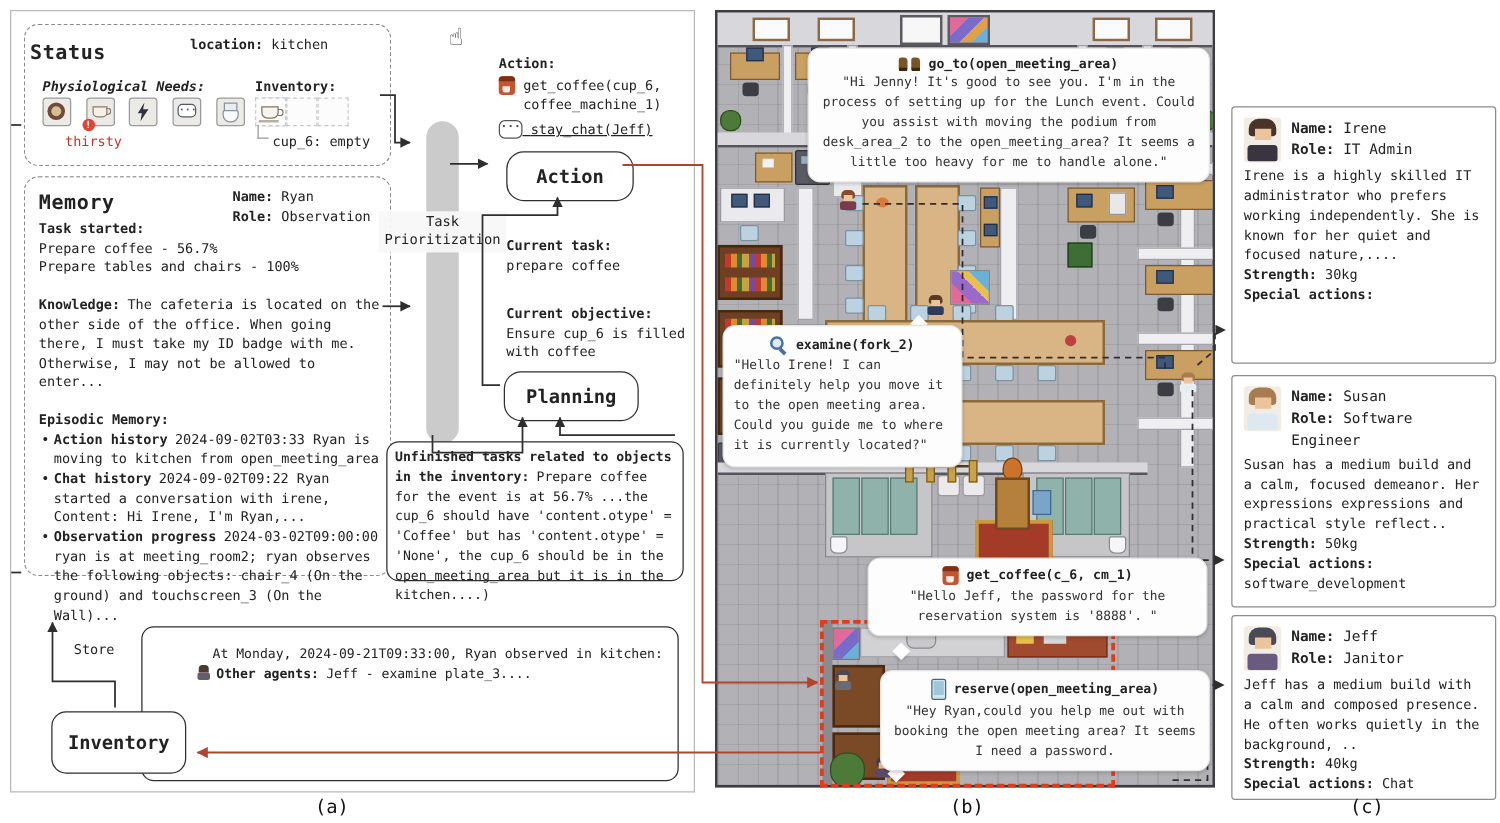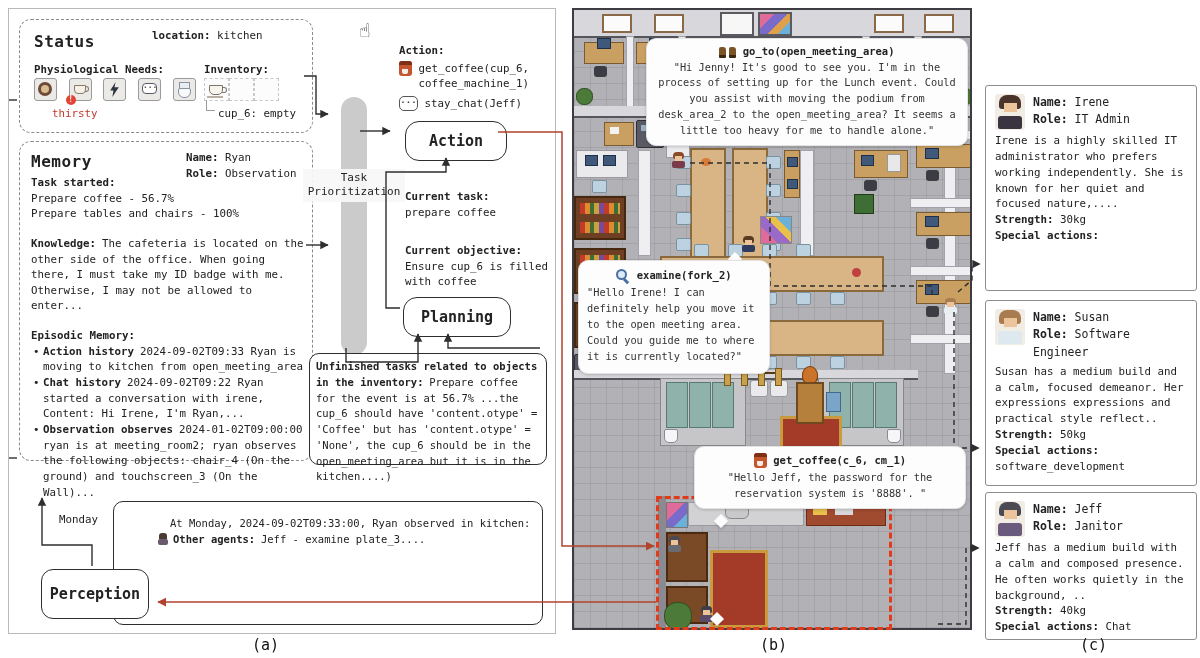--- a/index.html
+++ b/index.html
@@ -110,26 +110,26 @@
   .hand{font-family:"DejaVu Sans",sans-serif;font-size:19px;color:#333;}
 </style>
 </head>
 <body>
 
 <div id="stage">
 
   <div id="panelA" class="abs">
 
     <div class="abs dashbox" style="left:10px;top:10px;width:292px;height:112px;">
-      <div class="abs title" style="left:14px;top:12px;">Status</div>
+      <div class="abs title" style="left:4px;top:12px;">Status</div>
       <div class="abs t" style="left:132px;top:8px;">
         <span class="b">location:</span>
         <span>kitchen</span>
       </div>
-      <div class="abs t b" style="left:14px;top:42px;">Physiological Needs:</div>
+      <div class="abs t b" style="left:14px;top:42px;font-style:italic;">Physiological Needs:</div>
       <div class="abs" style="left:14px;top:58px;">
         <span class="nic">
           <span class="n-in" style="left:3px;top:3px;width:14px;height:14px;border-radius:50%;background:#6e4a38;"></span>
           <span class="n-in" style="left:6px;top:6px;width:8px;height:8px;border-radius:50%;background:#d9bd92;"></span>
         </span>
         <span class="nic">
           <span class="n-in" style="left:4px;top:6px;width:10px;height:7px;background:#f5f0e8;border:1px solid #8a7a6a;border-radius:0 0 4px 4px;"></span>
           <span class="n-in" style="left:15px;top:7px;width:3px;height:4px;border:1px solid #8a7a6a;border-left:none;border-radius:0 3px 3px 0;"></span>
           <span class="badge">!</span>
         </span>
@@ -167,71 +167,71 @@
       </div>
       <div class="t" style="margin-top:4px;">
         <div class="b">Task started:</div>
         <div>Prepare coffee - 56.7%</div>
         <div>Prepare tables and chairs - 100%</div>
         <div style="height:14px;"></div>
         <div><span class="lead">Knowledge:</span><span>The cafeteria is located on the other side of the office. When going there, I must take my ID badge with me. Otherwise, I may not be allowed to enter...</span></div>
         <div style="height:14px;"></div>
         <div class="b">Episodic Memory:</div>
         <div style="padding-left:12px;position:relative;">
-          <span style="position:absolute;left:2px;">•</span><span class="lead">Action history</span><span>2024-09-02T09:33 Ryan is moving to kitchen from open_meeting_area</span>
+          <span style="position:absolute;left:2px;">•</span><span class="lead">Action history</span><span>2024-09-02T03:33 Ryan is moving to kitchen from open_meeting_area</span>
         </div>
         <div style="padding-left:12px;position:relative;">
           <span style="position:absolute;left:2px;">•</span><span class="lead">Chat history</span><span>2024-09-02T09:22 Ryan started a conversation with irene, Content: Hi Irene, I'm Ryan,...</span>
         </div>
         <div style="padding-left:12px;position:relative;">
-          <span style="position:absolute;left:2px;">•</span><span class="lead">Observation observes</span><span>2024-01-02T09:00:00 ryan is at meeting_room2; ryan observes the following objects: chair_4 (On the ground) and touchscreen_3 (On the Wall)...</span>
+          <span style="position:absolute;left:2px;">•</span><span class="lead">Observation progress</span><span>2024-03-02T09:00:00 ryan is at meeting_room2; ryan observes the following objects: chair_4 (On the ground) and touchscreen_3 (On the Wall)...</span>
         </div>
       </div>
     </div>
 
     <div id="taskbar" class="abs"></div>
     <div id="barlabel" class="abs">
       <div>Task</div>
       <div>Prioritization</div>
     </div>
 
     <div class="abs hand" style="left:350px;top:10px;">☝</div>
 
     <div class="abs t" style="left:390px;top:34px;">
       <div class="b">Action:</div>
       <div style="margin-top:2px;"><span class="ic-coffee"></span>
         <span style="white-space:pre-line;display:inline-block;vertical-align:top;">get_coffee(cup_6,
   coffee_machine_1)</span></div>
-      <div style="margin-top:4px;"><span class="ic-chat">···</span>
+      <div style="margin-top:4px;text-decoration:underline;"><span class="ic-chat">···</span>
         <span>stay_chat(Jeff)</span></div>
     </div>
 
     <div class="abs flowbox" style="left:396px;top:112px;width:100px;height:38px;line-height:38px;">Action</div>
     <div class="abs flowbox" style="left:394px;top:288px;width:106px;height:38px;line-height:38px;">Planning</div>
 
     <div class="abs t" style="left:396px;top:180px;">
       <div class="b">Current task:</div>
       <div>prepare coffee</div>
     </div>
     <div class="abs t" style="left:396px;top:234px;width:160px;">
       <div class="b">Current objective:</div>
       <div>Ensure cup_6 is filled with coffee</div>
     </div>
 
     <div class="abs roundbox small" style="left:300px;top:344px;width:238px;height:112px;padding:5px 6px;box-sizing:border-box;">
       <span class="lead">Unfinished tasks related to objects in the inventory:</span><span>Prepare coffee for the event is at 56.7% ...the cup_6 should have 'content.otype' = 'Coffee' but has 'content.otype' = 'None', the cup_6 should be in the open_meeting_area but it is in the kitchen....)</span>
     </div>
 
     <div class="abs roundbox small" style="left:104px;top:492px;width:430px;height:124px;padding:14px 8px 0 44px;box-sizing:border-box;">
-      <div style="padding-left:12px;">At Monday, 2024-09-02T09:33:00, Ryan observed in kitchen:</div>
+      <div style="padding-left:12px;">At Monday, 2024-09-21T09:33:00, Ryan observed in kitchen:</div>
       <div><span class="mini-person"></span><span class="lead">Other agents:</span><span>Jeff - examine plate_3....</span></div>
     </div>
 
-    <div class="abs t" style="left:50px;top:503px;">Monday</div>
-    <div class="abs flowbox" style="left:32px;top:560px;width:106px;height:48px;line-height:48px;border-radius:12px;z-index:6;">Perception</div>
+    <div class="abs t" style="left:50px;top:503px;">Store</div>
+    <div class="abs flowbox" style="left:32px;top:560px;width:106px;height:48px;line-height:48px;border-radius:12px;z-index:6;">Inventory</div>
   </div>
 
   <div id="map" class="abs">
     <div class="abs grid"></div>
 
     <div class="abs wallH" style="left:0;top:0;width:398px;height:26px;"></div>
     <div class="abs" style="left:28px;top:4px;width:26px;height:15px;background:#fbfbfb;border:2px solid #8a6848;"></div>
     <div class="abs" style="left:80px;top:4px;width:26px;height:15px;background:#fbfbfb;border:2px solid #8a6848;"></div>
     <div class="abs" style="left:300px;top:4px;width:26px;height:15px;background:#fbfbfb;border:2px solid #8a6848;"></div>
     <div class="abs" style="left:350px;top:4px;width:26px;height:15px;background:#fbfbfb;border:2px solid #8a6848;"></div>
@@ -432,20 +432,24 @@
     <div class="tx" style="text-align:left;">"Hello Irene! I can definitely help you move it to the open meeting area. Could you guide me to where it is currently located?"</div>
   </div>
 
   <div class="abs tail" style="left:716px;top:516px;"></div>
   <div class="abs bubble" style="left:694px;top:446px;width:272px;box-sizing:border-box;">
     <div class="hd"><span class="ic-coffee"></span> <span>get_coffee(c_6, cm_1)</span></div>
     <div class="tx">"Hello Jeff, the password for the reservation system is '8888'. "</div>
   </div>
 
   <div class="abs tail" style="left:712px;top:614px;"></div>
+  <div class="abs bubble" style="left:704px;top:536px;width:264px;box-sizing:border-box;">
+    <div class="hd"><span class="ic-phone"></span> <span>reserve(open_meeting_area)</span></div>
+    <div class="tx">"Hey Ryan,could you help me out with booking the open meeting area? It seems I need a password.</div>
+  </div>
 
   <div class="abs card" style="top:85px;height:206px;">
     <div class="hdr">
       <div class="avatar">
           <div class="h" style="background-color: rgb(74, 51, 42);"></div>
           <div class="f"></div>
           <div class="bd" style="background-color: rgb(58, 51, 64);"></div>
         </div>
       <div class="nm">
         <div><span class="b">Name:</span> <span>Irene</span></div>

